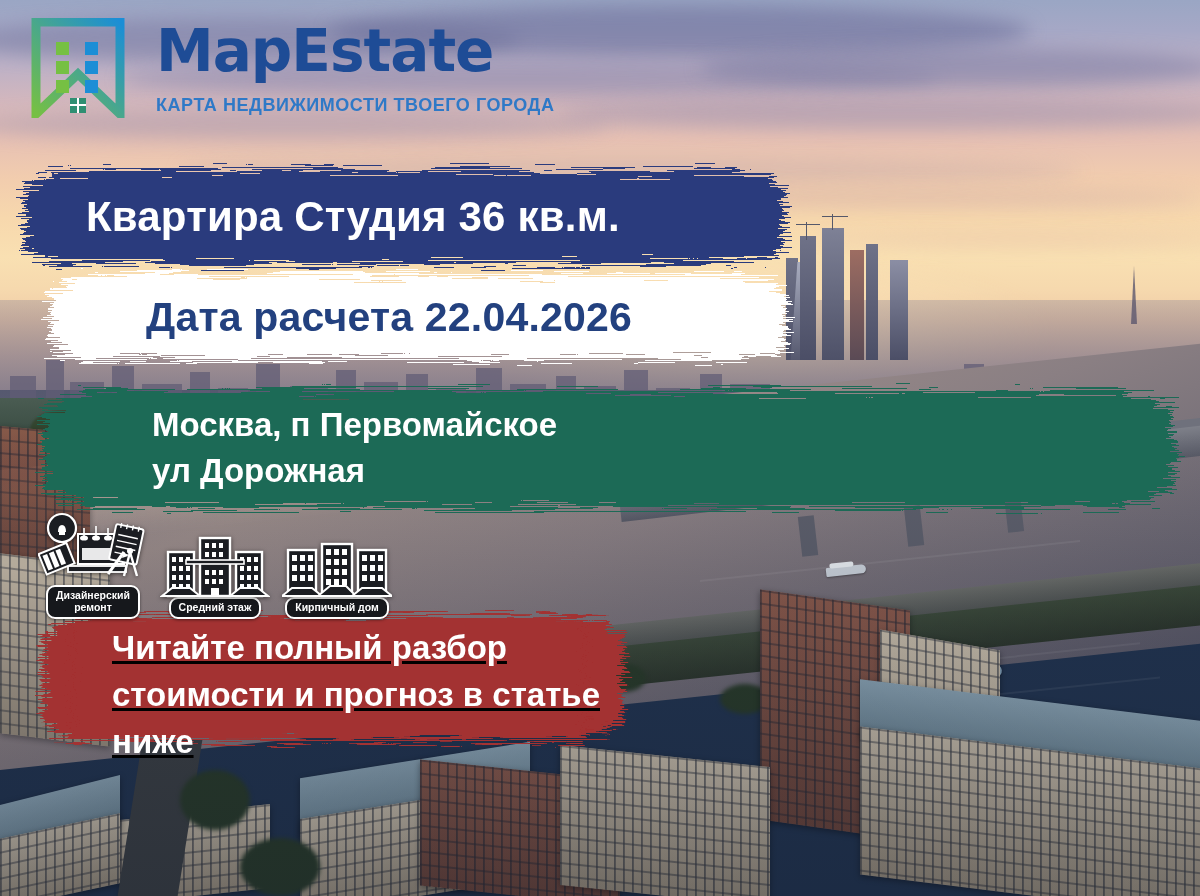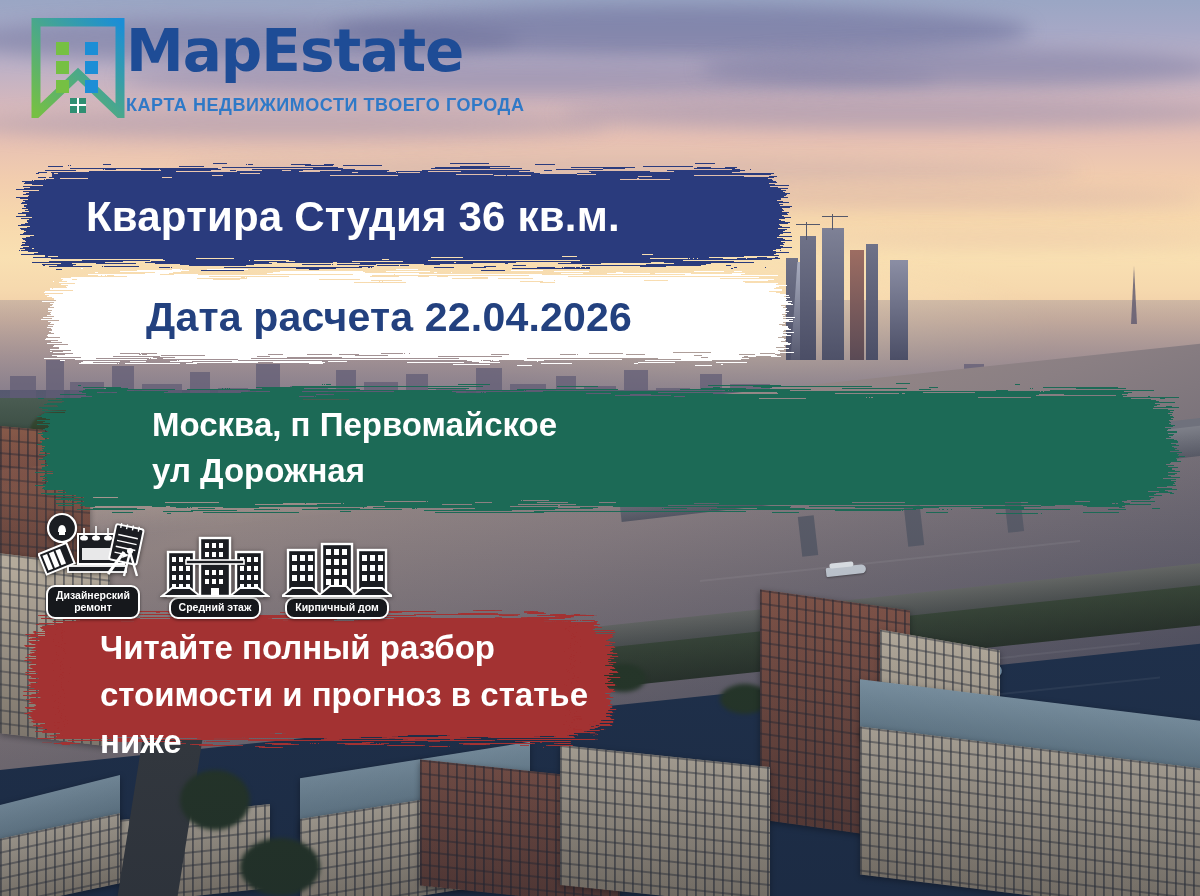--- a/index.html
+++ b/index.html
@@ -127,21 +127,21 @@
   }
   .treeclump{position:absolute;border-radius:50%;background:#283a26;filter:blur(2px);}
   .roadn{position:absolute;background:#3b3f42;}
   .dusk{
     position:absolute;left:0;top:430px;width:1200px;height:466px;
     background:linear-gradient(180deg,rgba(30,38,58,0) 0%,rgba(26,34,54,.18) 45%,rgba(20,28,46,.34) 100%);
     pointer-events:none;
   }
 
   
-  .logo{position:absolute;left:30px;top:18px;display:flex;align-items:center;gap:0;}
+  .logo{position:absolute;left:30px;top:18px;display:flex;align-items:center;gap:30px;}
   .logo-mark{width:96px;height:100px;display:block;}
   .logo-text{display:flex;flex-direction:column;line-height:1;}
   .logo-title{
     font-size:58px;font-weight:700;color:#1e4c96;letter-spacing:-1px;
     font-family:"DejaVu Sans","Liberation Sans",sans-serif;
   }
   .logo-sub{
     margin-top:16px;font-size:18px;font-weight:700;color:#2f79c7;
     letter-spacing:.55px;font-family:"Liberation Sans",sans-serif;
   }
@@ -156,21 +156,21 @@
     color:#ffffff;font-size:42px;margin-left:74px;letter-spacing:.2px;
   }
   #banner-white{left:40px;top:268px;width:760px;height:98px;}
   #banner-white .banner-text{
     color:#23417f;font-size:41px;margin-left:106px;letter-spacing:.2px;
   }
   #banner-green{left:28px;top:382px;width:1160px;height:132px;}
   #banner-green .banner-text{
     color:#ffffff;font-size:33px;line-height:1.40;margin-left:124px;
   }
-  #banner-red{left:16px;top:608px;width:608px;height:175px;}
+  #banner-red{left:28px;top:608px;width:608px;height:175px;text-decoration:underline;}
   #banner-red .banner-text{
     color:#ffffff;font-size:33px;line-height:1.42;margin-left:84px;
   }
 
   
   .badges{position:absolute;left:38px;top:512px;display:flex;align-items:flex-end;gap:12px;z-index:6;}
   .badge{display:flex;flex-direction:column;align-items:center;}
   .badge svg{display:block;filter:drop-shadow(0 1px 2px rgba(0,0,0,.55));}
   .badge-label{
     margin-top:-7px;

